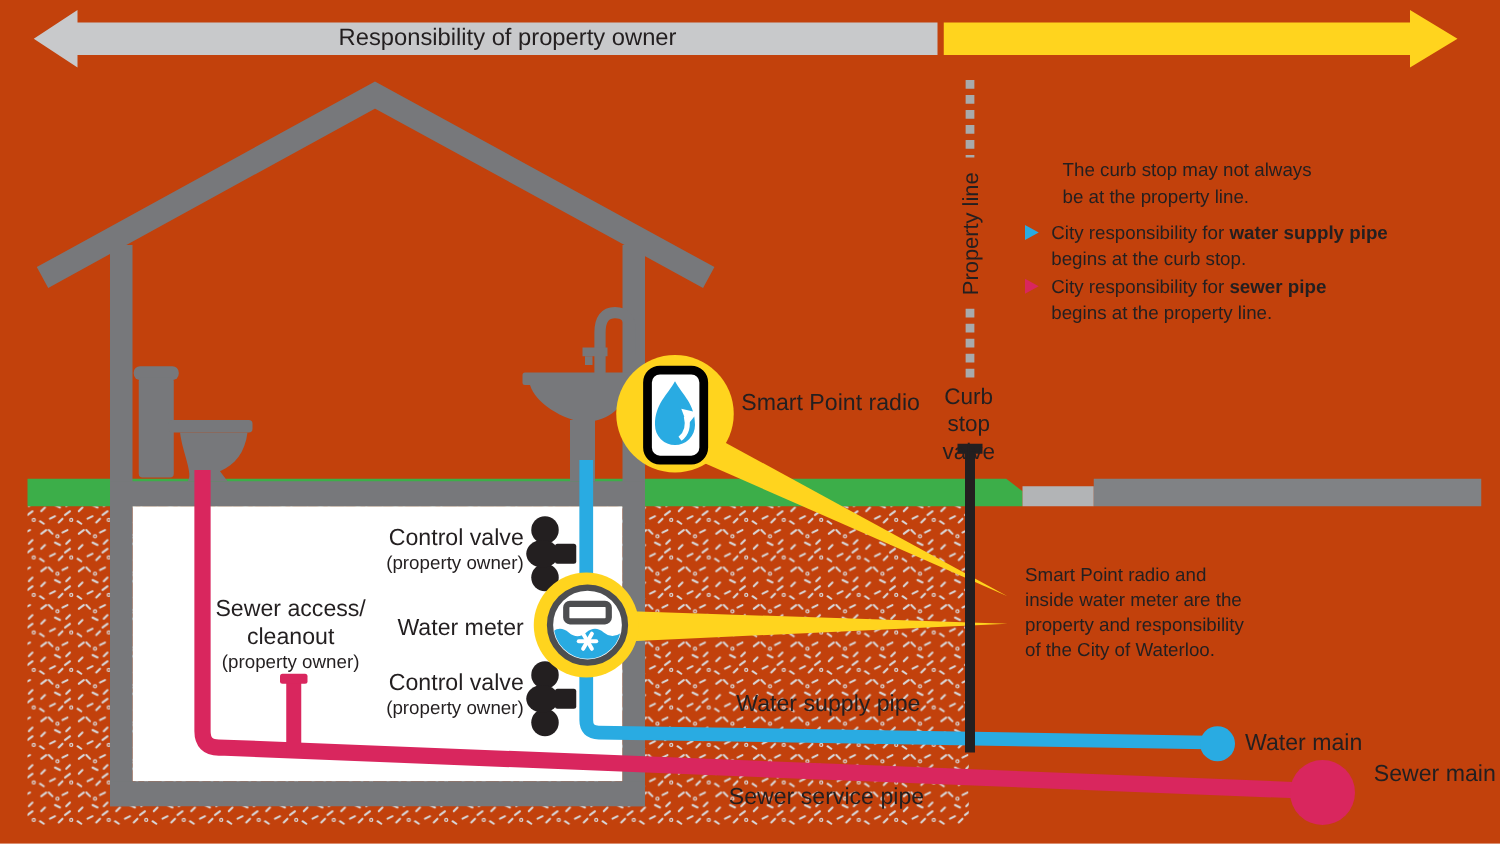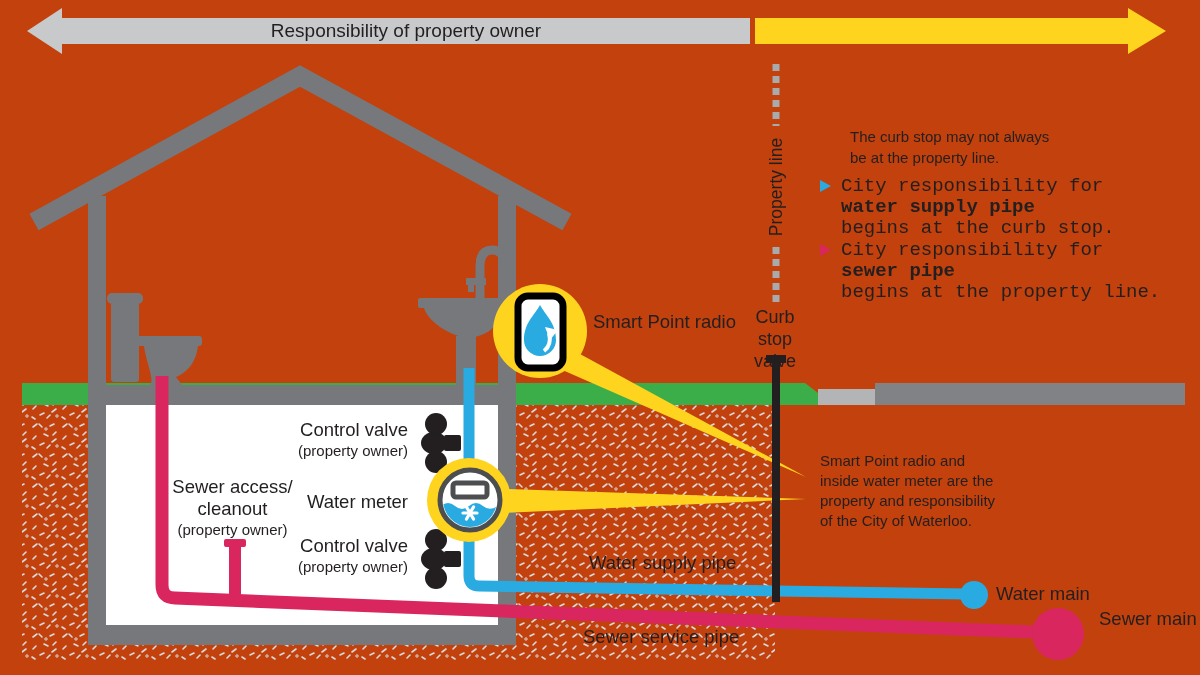--- a/index.html
+++ b/index.html
@@ -7,29 +7,29 @@
           font-family:"Liberation Sans",sans-serif;color:var(--ink,#231F20);}
   .canvas svg{position:absolute;left:0;top:0;}
   .lbl{position:absolute;font-size:18.5px;line-height:22px;white-space:nowrap;}
   .pre{white-space:pre-line;}
   .arrow-label{top:17px;height:28px;line-height:28px;text-align:center;font-size:19px;font-weight:400;}
   #owner-arrow-label{left:62px;width:688px;}
   #city-arrow-label{left:755px;width:373px;}
   #property-line-label{left:776px;top:187px;transform:translate(-50%,-50%) rotate(-90deg);font-size:17.5px;}
   #curb-stop-valve-label{left:744px;top:306px;width:62px;text-align:center;font-size:18px;line-height:22px;}
   #note-curb-stop{left:850px;top:126px;width:340px;font-size:15px;line-height:21px;}
-  #bullet-list{left:820px;top:176px;width:345px;font-size:19px;line-height:21px;white-space:normal;font-family:Liberation Mono, monospace;}
+  #bullet-list{left:820px;top:176px;width:345px;font-size:15px;line-height:21px;white-space:normal;}
   .bullet{position:relative;padding-left:21px;margin-bottom:1px;}
   .bullet .marker{position:absolute;left:0;top:4px;width:0;height:0;
     border-top:6.5px solid transparent;border-bottom:6.5px solid transparent;}
   .marker.water{border-left:11px solid var(--water);}
   .marker.sewer{border-left:11px solid var(--sewer);}
   #note-ownership{left:820px;top:451px;width:270px;font-size:15px;line-height:20px;}
   #smart-point-label{left:593px;top:311px;}
-  .rightcol{left:246px;width:162px;text-align:right;}
+  .rightcol{left:257px;width:162px;text-align:right;}
   #control-valve-top-label{top:419px;}
   #water-meter-label{top:491px;}
   #control-valve-bottom-label{top:535px;}
   .sub{font-size:15px;line-height:18px;margin-top:1px;}
   #sewer-access-label{left:150px;top:476px;width:165px;text-align:center;}
   #water-supply-pipe-label{left:589px;top:552px;}
   #sewer-service-pipe-label{left:583px;top:626px;}
   #water-main-label{left:996px;top:583px;}
   #sewer-main-label{left:1099px;top:608px;}
   

